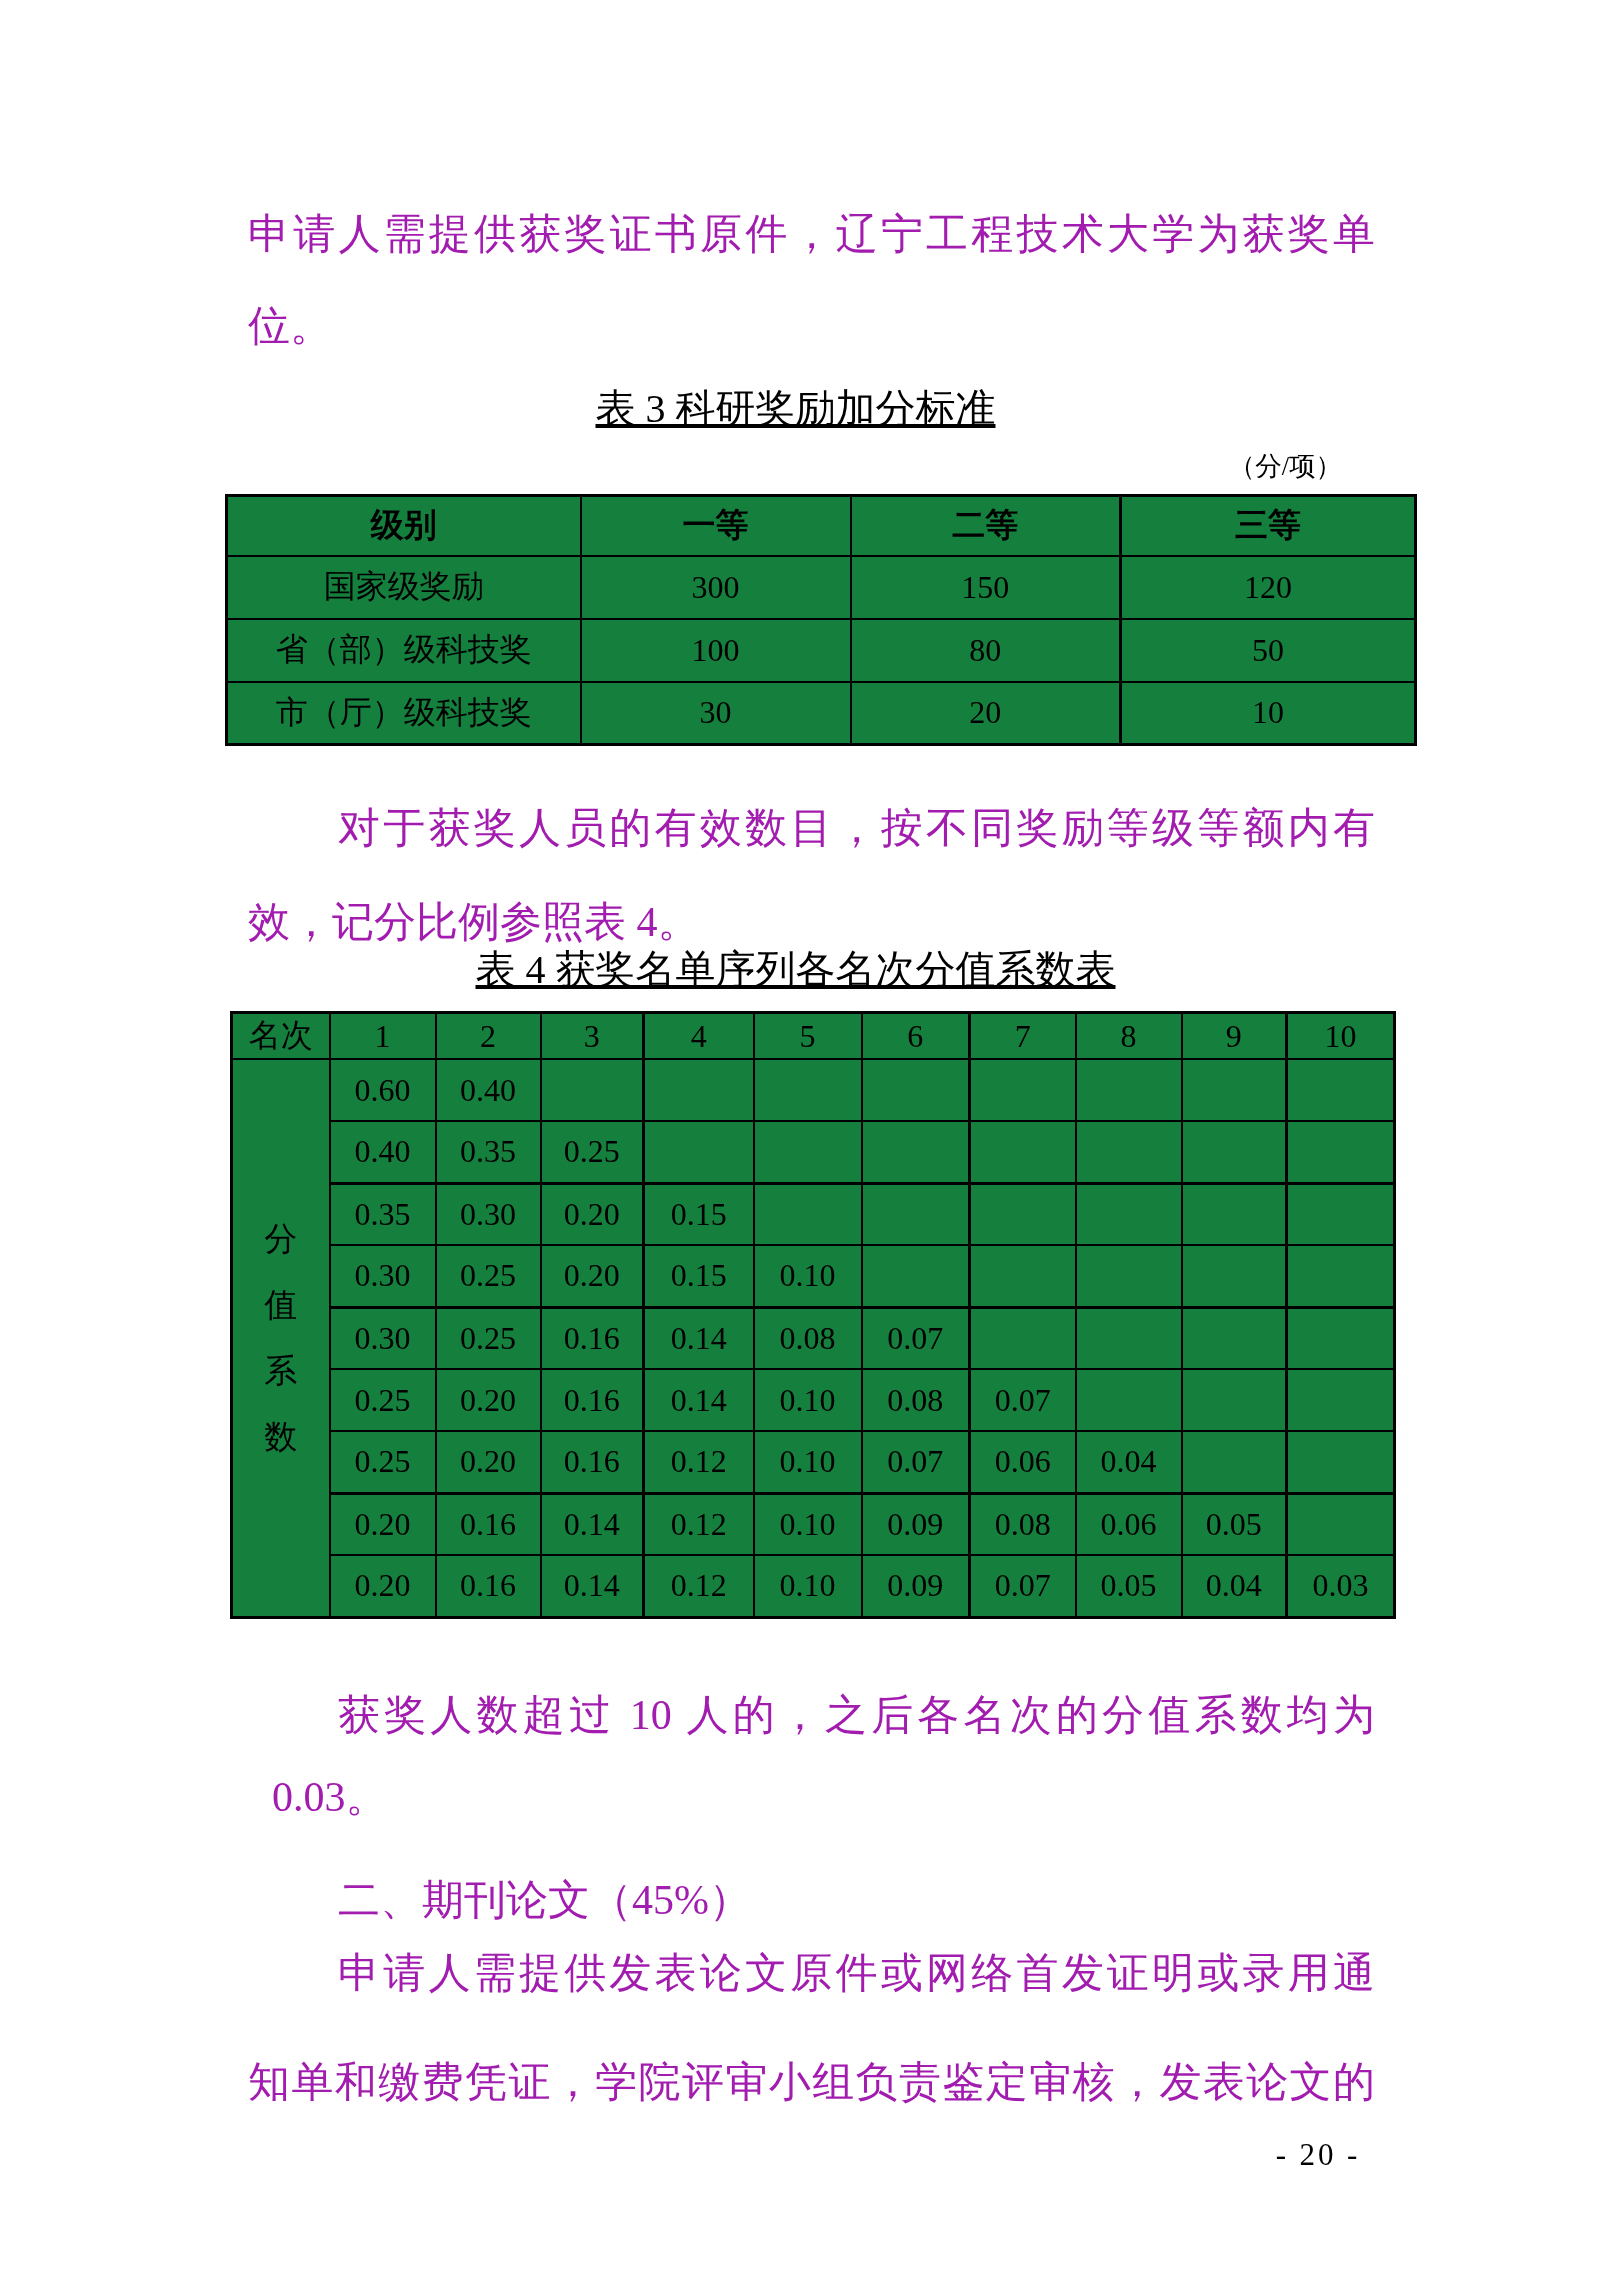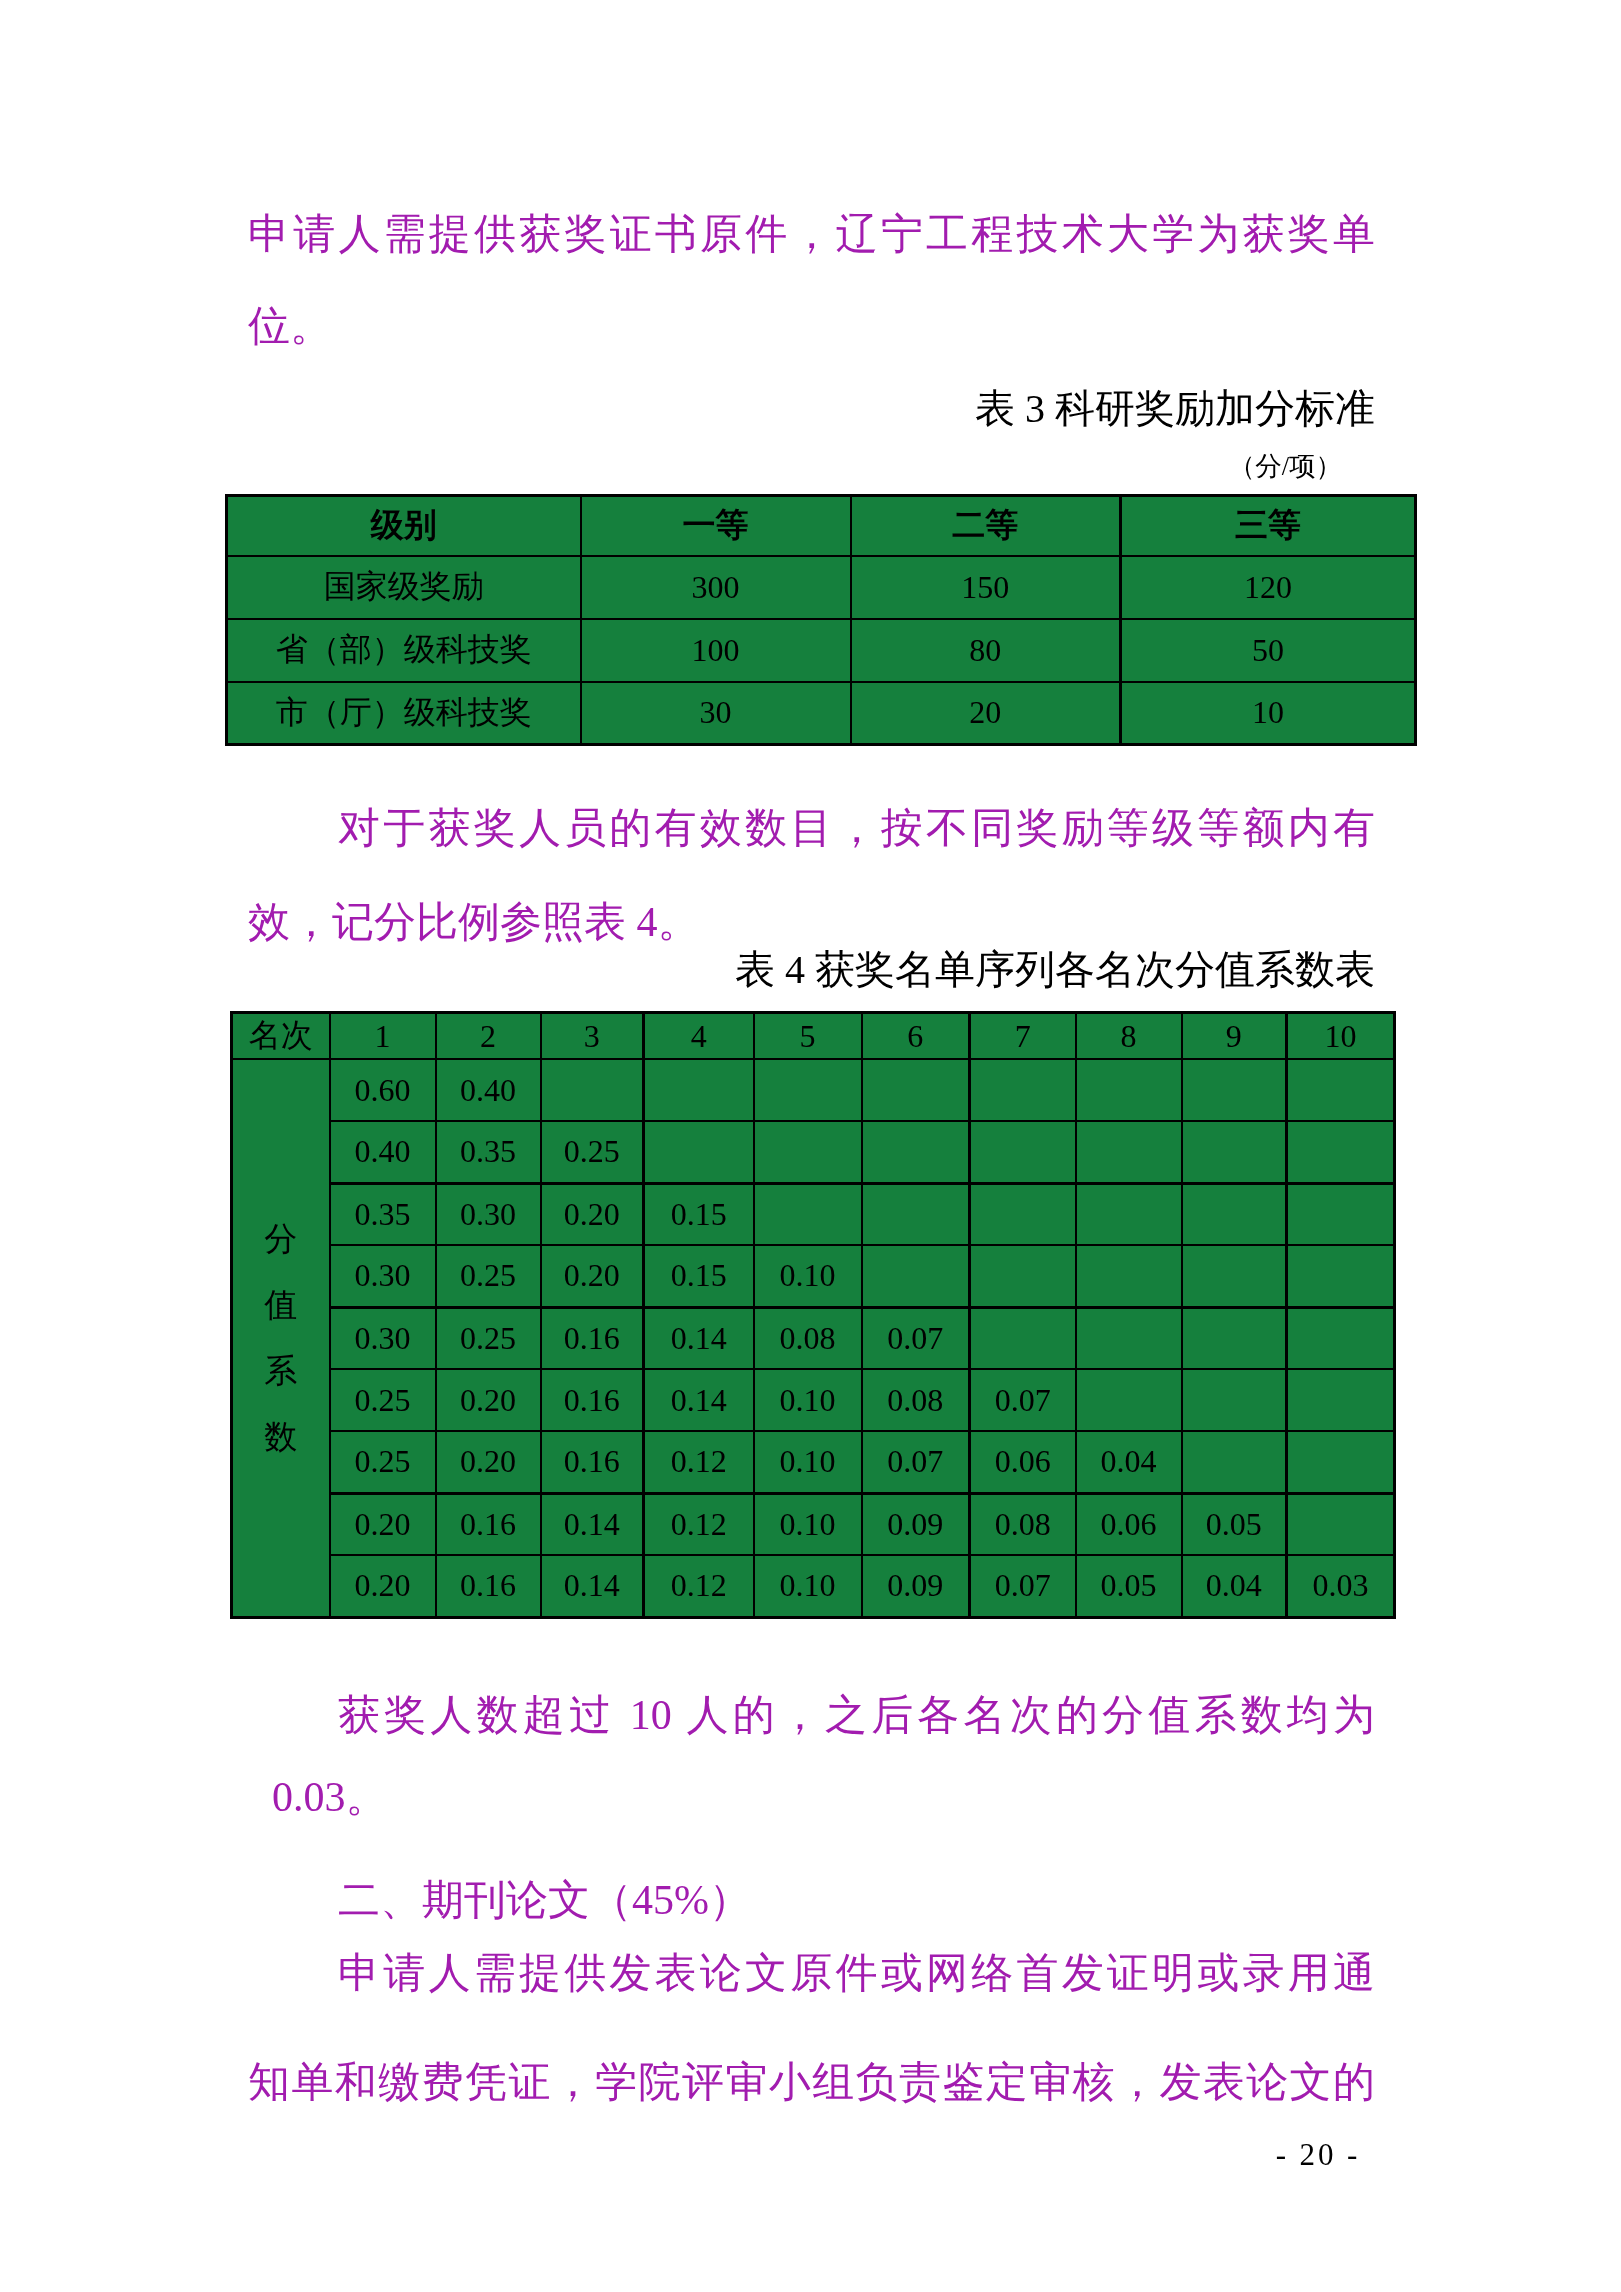--- a/index.html
+++ b/index.html
@@ -9,22 +9,22 @@
     font-family:"Liberation Serif","DejaVu Serif",serif;
     color:#000;
   }
   .line {
     position:absolute; left:248px; width:1127px;
     font-size:42px; line-height:1.16; color:#a21caf;
   }
   .indent { left:338px; width:1037px; }
   .stretch { text-align:justify; text-align-last:justify; }
   .title {
-    position:absolute; left:248px; width:1127px; text-align:right;
-    font-size:40px; line-height:1.15;
+    position:absolute; left:232px; width:1127px; text-align:center;
+    font-size:40px; line-height:1.15;text-decoration:underline;
   }
   .unit-note {
     position:absolute; left:225px; width:1117px; text-align:right;
     font-size:26.5px; line-height:1.2;
   }
   .pagenum {
     position:absolute; left:1215px; top:2137px; width:206px;
     text-align:center; font-size:31px; letter-spacing:2.9px;
   }
   table.t {

